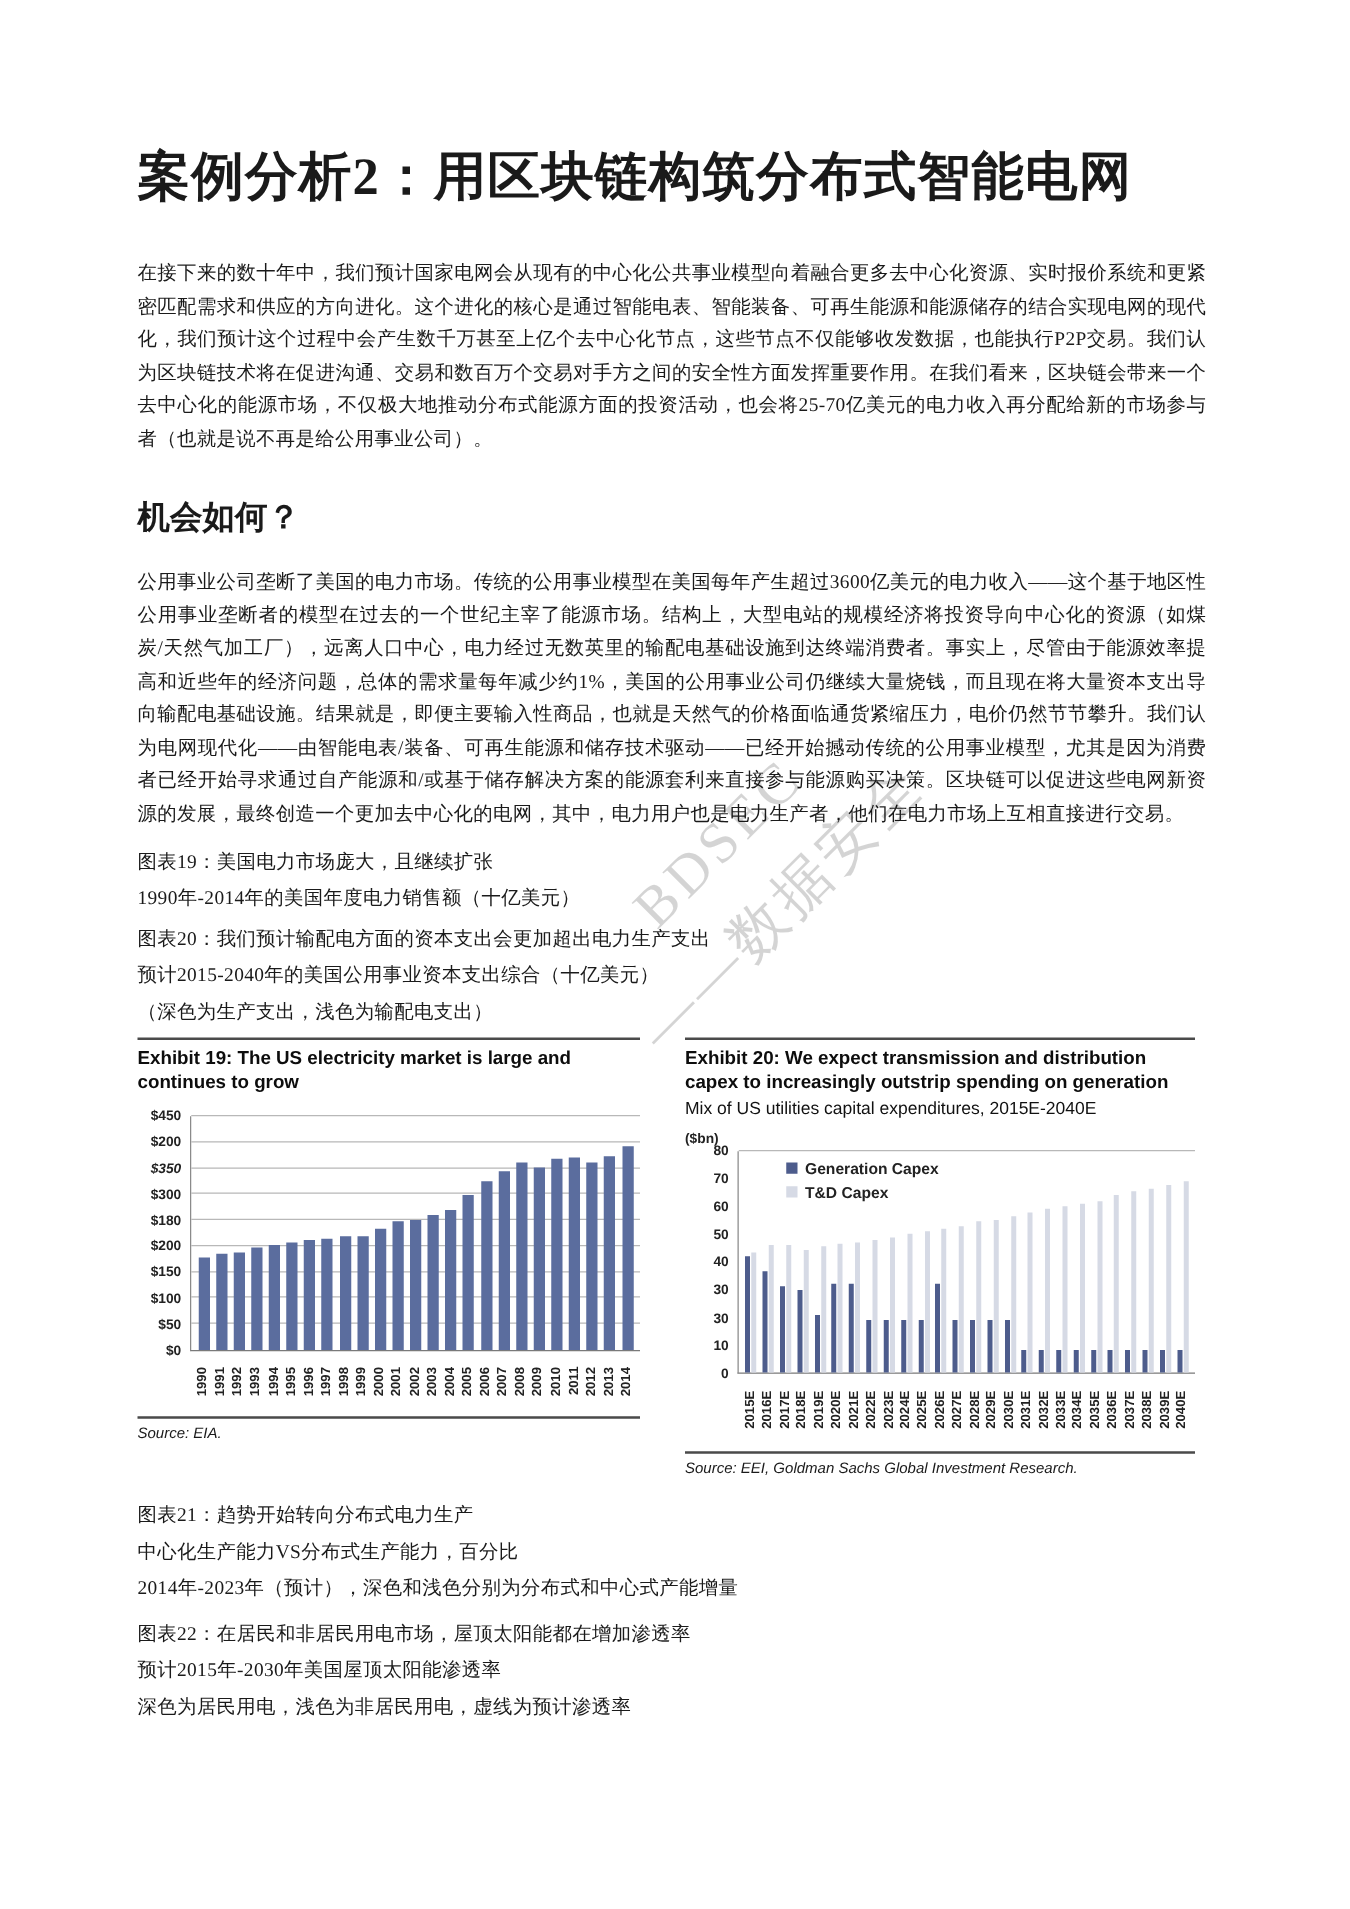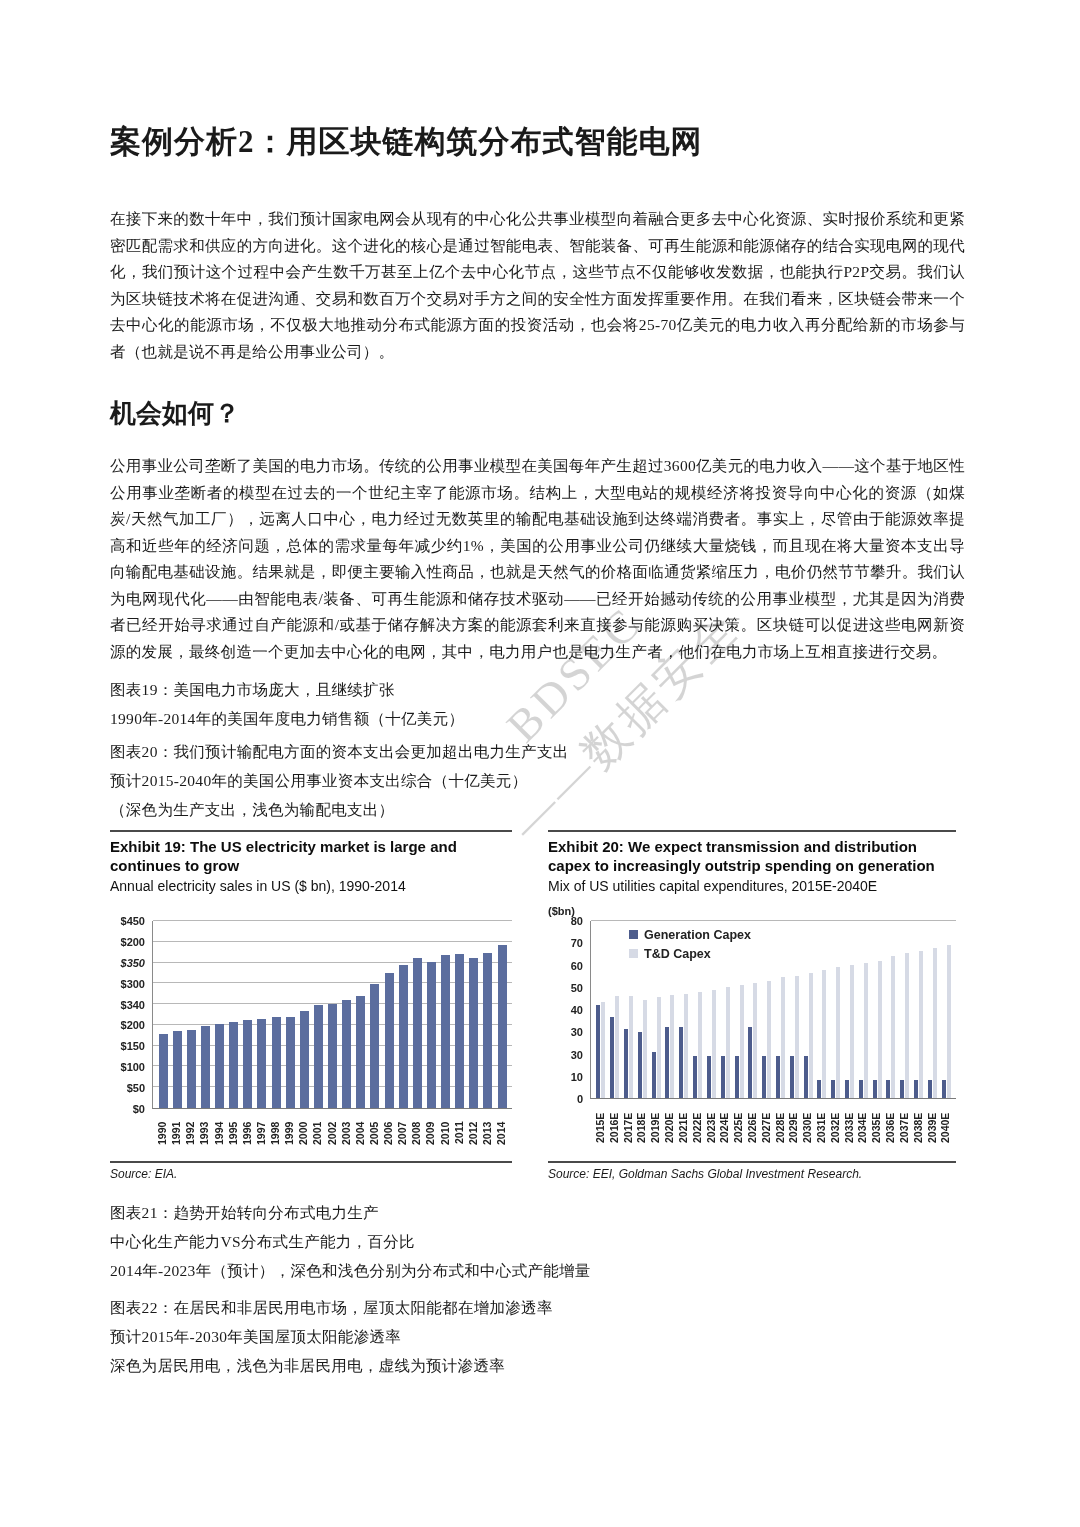--- a/index.html
+++ b/index.html
@@ -8,21 +8,21 @@
     position:relative; width:1080px; height:1527px; margin:0 auto; background:#fff;
     padding:120px 115px 0 110px; overflow:hidden;
     font-family:"Liberation Serif","DejaVu Serif",serif; color:#1a1a1a;
   }
   .watermark{
     position:absolute; left:425px; top:628px; width:350px; text-align:center;
     transform:rotate(-45deg); transform-origin:center;
     font-size:46px; line-height:72px; letter-spacing:4px;
     color:rgba(0,0,0,0.17); pointer-events:none; z-index:0;
   }
-  h1.title{ font-size:31px; font-weight:700; line-height:44px; letter-spacing:1px; }
+  h1.title{ font-size:42px; font-weight:700; line-height:44px; letter-spacing:1px; }
   p.body{ font-size:15.5px; line-height:26.5px; text-align:justify; letter-spacing:0.3px; }
   .p1{ margin-top:42px; }
   h2.section{ font-size:26px; font-weight:700; line-height:34px; margin-top:32px; }
   .p2{ margin-top:22px; }
   .cap{ font-size:15.5px; line-height:29px; letter-spacing:0.3px; }
   .cap19{ margin-top:10px; }
   .cap20{ margin-top:4px; }
   .cap21{ margin-top:16px; }
   .cap22{ margin-top:8px; }
   .exhibits{ display:flex; gap:36px; margin-top:6px; }
@@ -87,30 +87,29 @@
     <div>图表20：我们预计输配电方面的资本支出会更加超出电力生产支出</div>
     <div>预计2015-2040年的美国公用事业资本支出综合（十亿美元）</div>
     <div>（深色为生产支出，浅色为输配电支出）</div>
   </div>
 
   <div class="exhibits">
 
     <div class="exhibit">
       <div class="rule top"></div>
       <div class="extitle">Exhibit 19: The US electricity market is large and continues to grow</div>
-      <div class="exsub">Annual electricity sales in US ($ bn), 1990-2014</div>
       <div class="ylab"></div>
       <div class="chart c19">
         <div class="yaxis">
             <div class="ytick" style="bottom: 0%;">$0</div>
             <div class="ytick" style="bottom: 11.1111%;">$50</div>
             <div class="ytick" style="bottom: 22.2222%;">$100</div>
             <div class="ytick" style="bottom: 33.3333%;">$150</div>
             <div class="ytick" style="bottom: 44.4444%;">$200</div>
-            <div class="ytick" style="bottom: 55.5556%;">$340</div>
+            <div class="ytick" style="bottom: 55.5556%;">$180</div>
             <div class="ytick" style="bottom: 66.6667%;">$300</div>
             <div class="ytick" style="bottom: 77.7778%; font-style: italic;">$350</div>
             <div class="ytick" style="bottom: 88.8889%;">$200</div>
             <div class="ytick" style="bottom: 100%;">$450</div>
           </div>
         <div class="pcol">
           <div class="plot">
               <div class="grid" style="bottom: 11.1111%;"></div>
               <div class="grid" style="bottom: 22.2222%;"></div>
               <div class="grid" style="bottom: 33.3333%;"></div>

